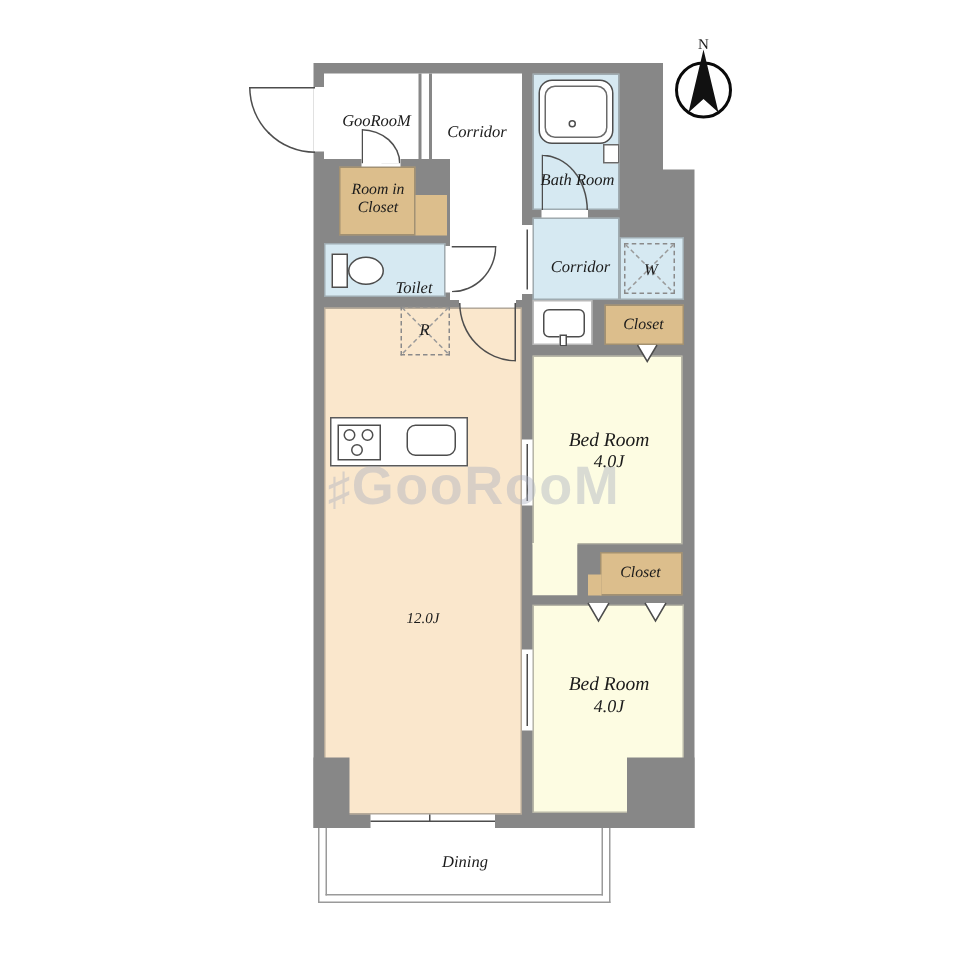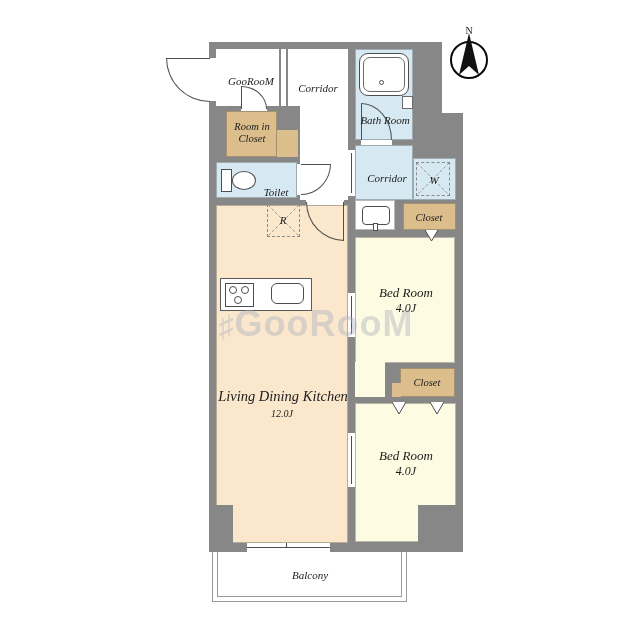--- a/index.html
+++ b/index.html
@@ -160,19 +160,18 @@
     <span style="position:static;display:block;">Closet</span>
   </div>
   <div class="lbl" style="left:276px;top:181px;font-size:11px;margin-top:11px;">Toilet</div>
   <div class="lbl" style="left:387px;top:178px;font-size:11px;">Corridor</div>
   <div class="lbl" style="left:434px;top:180px;font-size:11px;">W</div>
   <div class="lbl" style="left:429px;top:217px;font-size:10.5px;">Closet</div>
   <div class="lbl" style="left:283px;top:220px;font-size:11px;">R</div>
   <div class="lbl" style="left:406px;top:293px;font-size:13px;">Bed Room</div>
   <div class="lbl" style="left:406px;top:308px;font-size:12px;">4.0J</div>
   <div class="lbl" style="left:427px;top:382px;font-size:10.5px;">Closet</div>
-  <div class="lbl" style="left:283px;top:396px;font-size:14.5px;">Living Dining Kitchen</div>
   <div class="lbl" style="left:282px;top:413px;font-size:10px;">12.0J</div>
   <div class="lbl" style="left:406px;top:456px;font-size:13px;">Bed Room</div>
   <div class="lbl" style="left:406px;top:471px;font-size:12px;">4.0J</div>
-  <div class="lbl" style="left:310px;top:575px;font-size:11px;">Balcony</div>
+  <div class="lbl" style="left:310px;top:575px;font-size:11px;">Dining</div>
 
 </div>
 
 </body></html>

